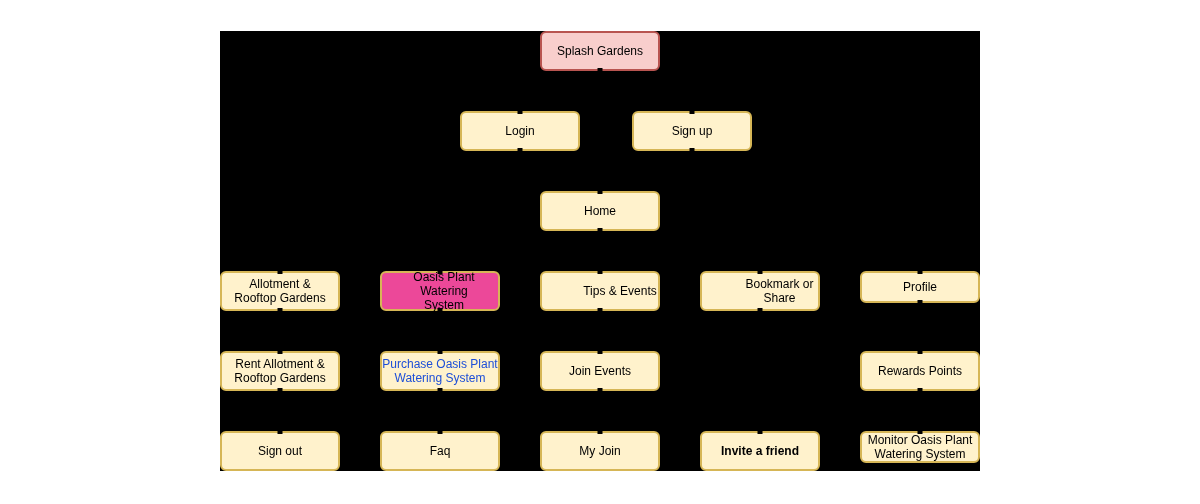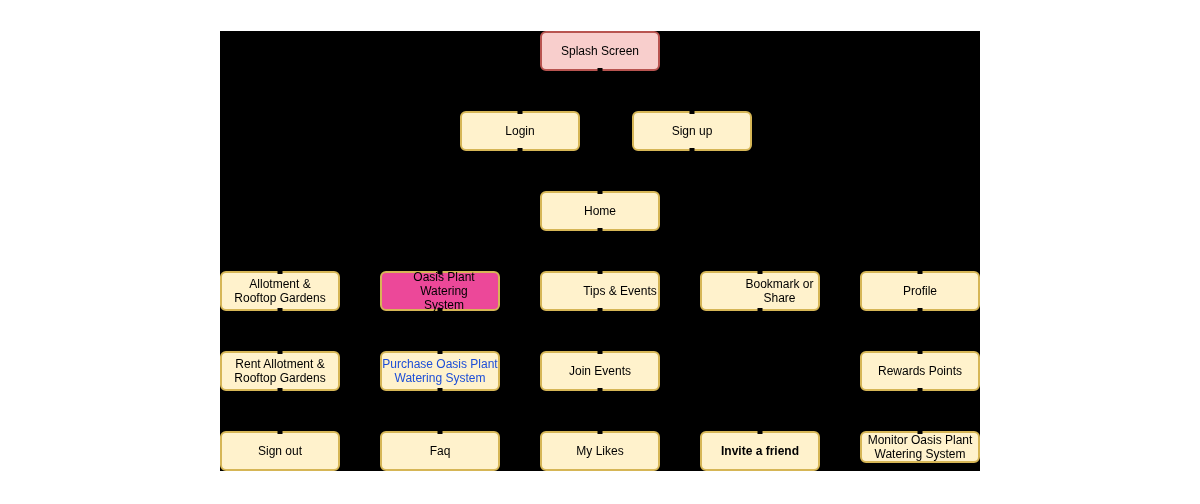--- a/index.html
+++ b/index.html
@@ -55,21 +55,21 @@
   }
   .notch-top { top: -2px; }
   .notch-bottom { bottom: -2px; }
 </style>
 </head>
 <body>
 
 <div class="screenshot">
   <div class="diagram-canvas" style="background: rgb(0, 0, 0);">
       <div class="node" style="left: 320px; top: 0px; width: 120px; height: 40px; background: rgb(248, 206, 204); border-color: rgb(184, 84, 80);">
-        <span class="node-label" style="color: rgb(0, 0, 0);">Splash Screen</span>
+        <span class="node-label" style="color: rgb(0, 0, 0);">Splash Gardens</span>
         <span class="notch notch-bottom" style="background: rgb(0, 0, 0);"></span>
       </div>
       <div class="node" style="left: 240px; top: 80px; width: 120px; height: 40px; background: rgb(255, 242, 204); border-color: rgb(214, 182, 86);">
         <span class="node-label" style="color: #000000;">Login</span>
         <span class="notch notch-top" style="background: rgb(0, 0, 0);"></span>
         <span class="notch notch-bottom" style="background: rgb(0, 0, 0);"></span>
       </div>
       <div class="node" style="left: 412px; top: 80px; width: 120px; height: 40px; background: rgb(255, 242, 204); border-color: rgb(214, 182, 86);">
         <span class="node-label" style="color: rgb(0, 0, 0);">Sign up</span>
         <span class="notch notch-top" style="background: rgb(0, 0, 0);"></span>
@@ -95,21 +95,21 @@
       <div class="node" style="left: 320px; top: 240px; width: 120px; height: 40px; background: rgb(255, 242, 204); border-color: rgb(214, 182, 86);">
         <span class="node-label" style="color: rgb(0, 0, 0); padding-left: 40px;">Tips &amp; Events</span>
         <span class="notch notch-top" style="background: rgb(0, 0, 0);"></span>
         <span class="notch notch-bottom" style="background: rgb(0, 0, 0);"></span>
       </div>
       <div class="node" style="left: 480px; top: 240px; width: 120px; height: 40px; background: rgb(255, 242, 204); border-color: rgb(214, 182, 86);">
         <span class="node-label" style="color: rgb(0, 0, 0); margin-left: 39px;">Bookmark or Share</span>
         <span class="notch notch-top" style="background: rgb(0, 0, 0);"></span>
         <span class="notch notch-bottom" style="background: rgb(0, 0, 0);"></span>
       </div>
-      <div class="node" style="left: 640px; top: 240px; width: 120px; height: 40px; background: rgb(255, 242, 204); border-color: rgb(214, 182, 86); justify-content: center;">
+      <div class="node" style="left: 640px; top: 240px; width: 120px; height: 32px; background: rgb(255, 242, 204); border-color: rgb(214, 182, 86); justify-content: center;">
         <span class="node-label" style="color: rgb(0, 0, 0);">Profile</span>
         <span class="notch notch-top" style="background: rgb(0, 0, 0);"></span>
         <span class="notch notch-bottom" style="background: rgb(0, 0, 0);"></span>
       </div>
       <div class="node" style="left: 0px; top: 320px; width: 120px; height: 40px; background: rgb(255, 242, 204); border-color: rgb(214, 182, 86);">
         <span class="node-label" style="color: rgb(0, 0, 0);">Rent Allotment &amp;
 Rooftop Gardens</span>
         <span class="notch notch-top" style="background: rgb(0, 0, 0);"></span>
         <span class="notch notch-bottom" style="background: rgb(0, 0, 0);"></span>
       </div>
@@ -131,21 +131,21 @@
       </div>
       <div class="node" style="left: 0px; top: 400px; width: 120px; height: 40px; background: rgb(255, 242, 204); border-color: rgb(214, 182, 86);">
         <span class="node-label" style="color: rgb(0, 0, 0);">Sign out</span>
         <span class="notch notch-top" style="background: rgb(0, 0, 0);"></span>
       </div>
       <div class="node" style="left: 160px; top: 400px; width: 120px; height: 40px; background: rgb(255, 242, 204); border-color: rgb(214, 182, 86);">
         <span class="node-label" style="color: rgb(0, 0, 0);">Faq</span>
         <span class="notch notch-top" style="background: rgb(0, 0, 0);"></span>
       </div>
       <div class="node" style="left: 320px; top: 400px; width: 120px; height: 40px; background: rgb(255, 242, 204); border-color: rgb(214, 182, 86);">
-        <span class="node-label" style="color: rgb(0, 0, 0);">My Likes</span>
+        <span class="node-label" style="color: rgb(0, 0, 0);">My Join</span>
         <span class="notch notch-top" style="background: rgb(0, 0, 0);"></span>
       </div>
       <div class="node" style="left: 480px; top: 400px; width: 120px; height: 40px; background: rgb(255, 242, 204); border-color: rgb(214, 182, 86); font-weight: bold;">
         <span class="node-label" style="color: rgb(0, 0, 0);">Invite a friend</span>
         <span class="notch notch-top" style="background: rgb(0, 0, 0);"></span>
       </div>
       <div class="node" style="left: 640px; top: 400px; width: 120px; height: 32px; background: rgb(255, 242, 204); border-color: rgb(214, 182, 86);">
         <span class="node-label" style="color: rgb(0, 0, 0);">Monitor Oasis Plant
 Watering System</span>
         <span class="notch notch-top" style="background: rgb(0, 0, 0);"></span>

